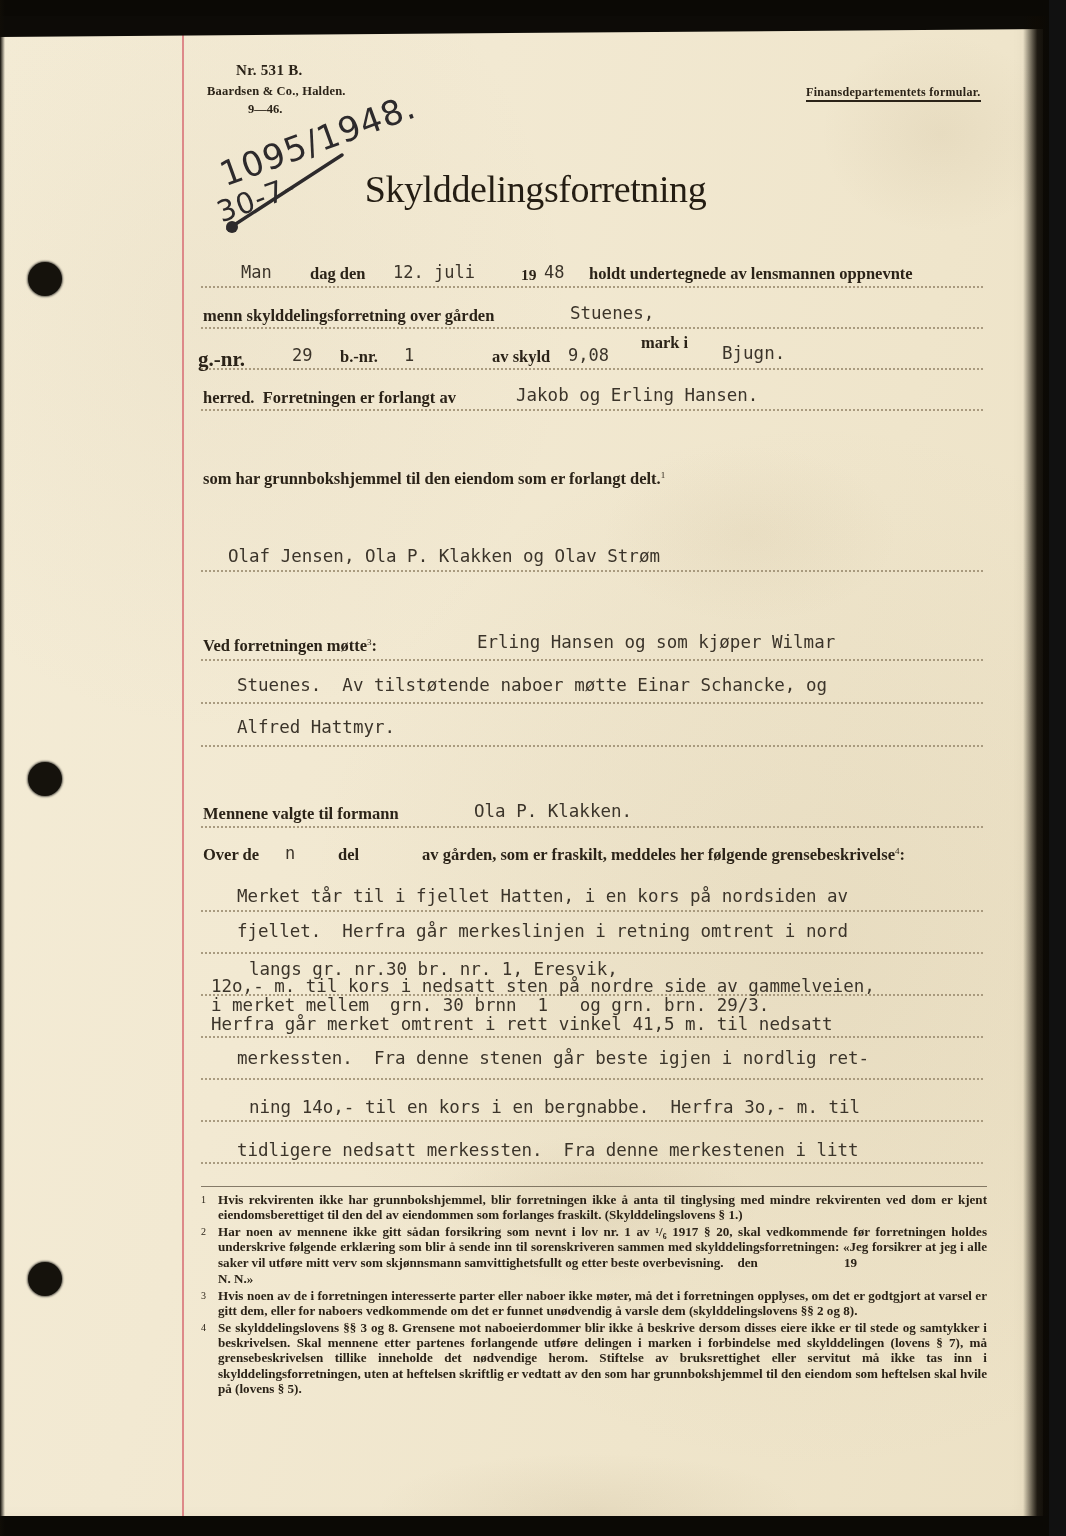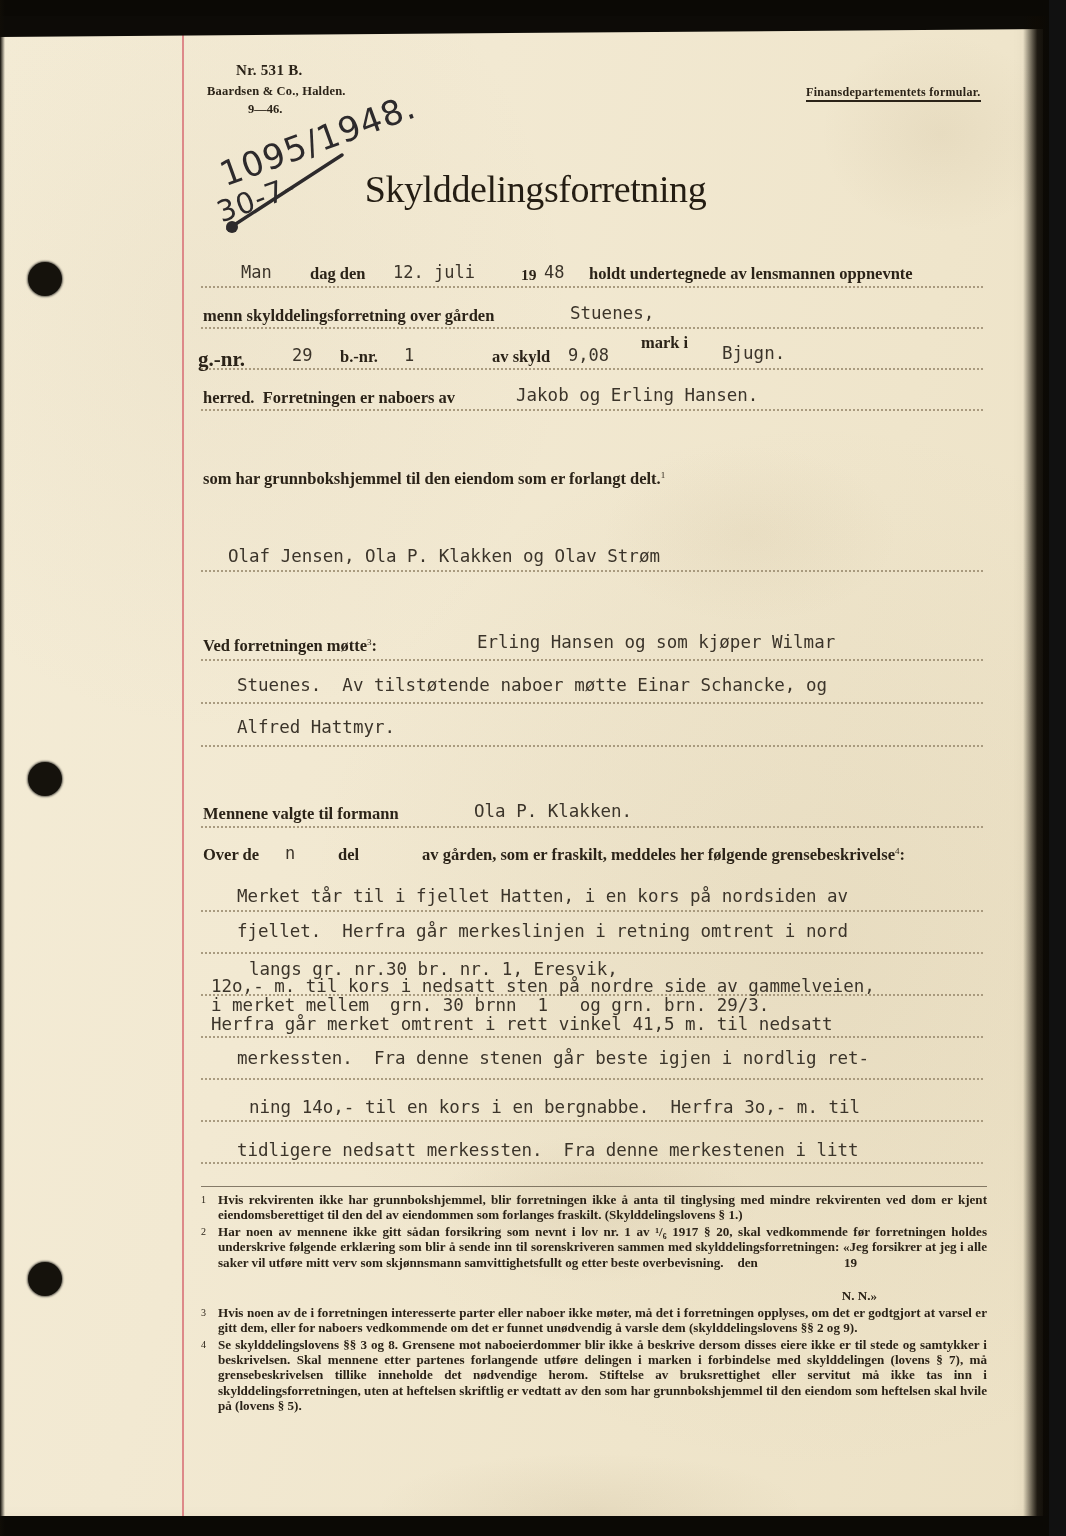--- a/index.html
+++ b/index.html
@@ -137,21 +137,21 @@
   }
   .fn{position:relative;padding-left:17px;margin-bottom:1px;}
   .fn sup.mk{position:absolute;left:0;top:0;font-size:10px;font-weight:400;}
   .fn-rule{
     position:absolute;left:201px;top:1172px;width:786px;height:0;
     border-top:1.2px solid #4a3f30;opacity:.65;
   }
   .fn2-tail{
     display:flex;justify-content:flex-end;gap:86px;padding-right:130px;margin-top:-15px;
   }
-  .fn2-nn{text-align:right;margin-top:18px;padding-right:110px;}
+  .fn2-nn{text-align:left;margin-top:1px;padding-right:110px;}
 
   sup{font-size:9px;vertical-align:super;font-weight:400;}
 </style>
 </head>
 <body>
 
 <div id="page">
 
   <div class="sheet">
 
@@ -192,21 +192,21 @@
     <div class="pr" style="left:198px;top:333px;font-size:21px;">g.-nr.</div>
     <div class="tw" style="left:267px;top:331px;font-size:17px;margin-left:25px;">29</div>
     <div class="pr" style="left:340px;top:333px;font-size:16.5px;">b.-nr.</div>
     <div class="tw" style="left:404px;top:331px;font-size:17px;">1</div>
     <div class="pr" style="left:492px;top:333px;font-size:16.5px;">av skyld</div>
     <div class="tw" style="left:568px;top:331px;font-size:17px;">9,08</div>
     <div class="pr" style="left:641px;top:319px;font-size:16.5px;">mark i</div>
     <div class="tw" style="left:722px;top:329px;font-size:17.5px;">Bjugn.</div>
 
     <div class="dots" style="left:201px;top:395px;width:782px;"></div>
-    <div class="pr" style="left:203px;top:374px;font-size:16.5px;">herred.  Forretningen er naboers av</div>
+    <div class="pr" style="left:203px;top:374px;font-size:16.5px;">herred.  Forretningen er forlangt av</div>
     <div class="tw" style="left:516px;top:371px;font-size:17.5px;">Jakob og Erling Hansen.</div>
 
     <div class="pr" style="left:203px;top:455px;font-size:16.5px;"><span>som har grunnbokshjemmel til den eiendom som er forlangt delt.</span><sup>1</sup></div>
 
 
     <div class="dots" style="left:201px;top:556px;width:782px;"></div>
     <div class="tw" style="left:228px;top:532px;font-size:17.5px;">Olaf Jensen, Ola P. Klakken og Olav Strøm</div>
 
     <div class="dots" style="left:201px;top:645px;width:782px;"></div>
     <div class="dots" style="left:201px;top:688px;width:782px;"></div>
@@ -258,21 +258,21 @@
         <span>Har noen av mennene ikke gitt sådan forsikring som nevnt i lov nr. 1 av ¹/₆ 1917 § 20, skal vedkommende før forretningen holdes underskrive følgende erklæring som blir å sende inn til sorenskriveren sammen med skylddelingsforretningen: «Jeg forsikrer at jeg i alle saker vil utføre mitt verv som skjønnsmann samvittighetsfullt og etter beste overbevisning.</span>
         <div class="fn2-tail">
           <span>den</span>
           <span>19</span>
         </div>
         <div class="fn2-nn">N. N.»</div>
       </div>
 
       <div class="fn">
         <sup class="mk">3</sup>
-        <span>Hvis noen av de i forretningen interesserte parter eller naboer ikke møter, må det i forretningen opplyses, om det er godtgjort at varsel er gitt dem, eller for naboers vedkommende om det er funnet unødvendig å varsle dem (skylddelingslovens §§ 2 og 9).</span>
+        <span>Hvis noen av de i forretningen interesserte parter eller naboer ikke møter, må det i forretningen opplyses, om det er godtgjort at varsel er gitt dem, eller for naboers vedkommende om det er funnet unødvendig å varsle dem (skylddelingslovens §§ 2 og 8).</span>
       </div>
 
       <div class="fn">
         <sup class="mk">4</sup>
         <span>Se skylddelingslovens §§ 3 og 8. Grensene mot naboeierdommer blir ikke å beskrive dersom disses eiere ikke er til stede og samtykker i beskrivelsen. Skal mennene etter partenes forlangende utføre delingen i marken i forbindelse med skylddelingen (lovens § 7), må grensebeskrivelsen tillike inneholde det nødvendige herom. Stiftelse av bruksrettighet eller servitut må ikke tas inn i skylddelingsforretningen, uten at heftelsen skriftlig er vedtatt av den som har grunnbokshjemmel til den eiendom som heftelsen skal hvile på (lovens § 5).</span>
       </div>
 
     </div>
 
     <div class="hole h1"></div>

